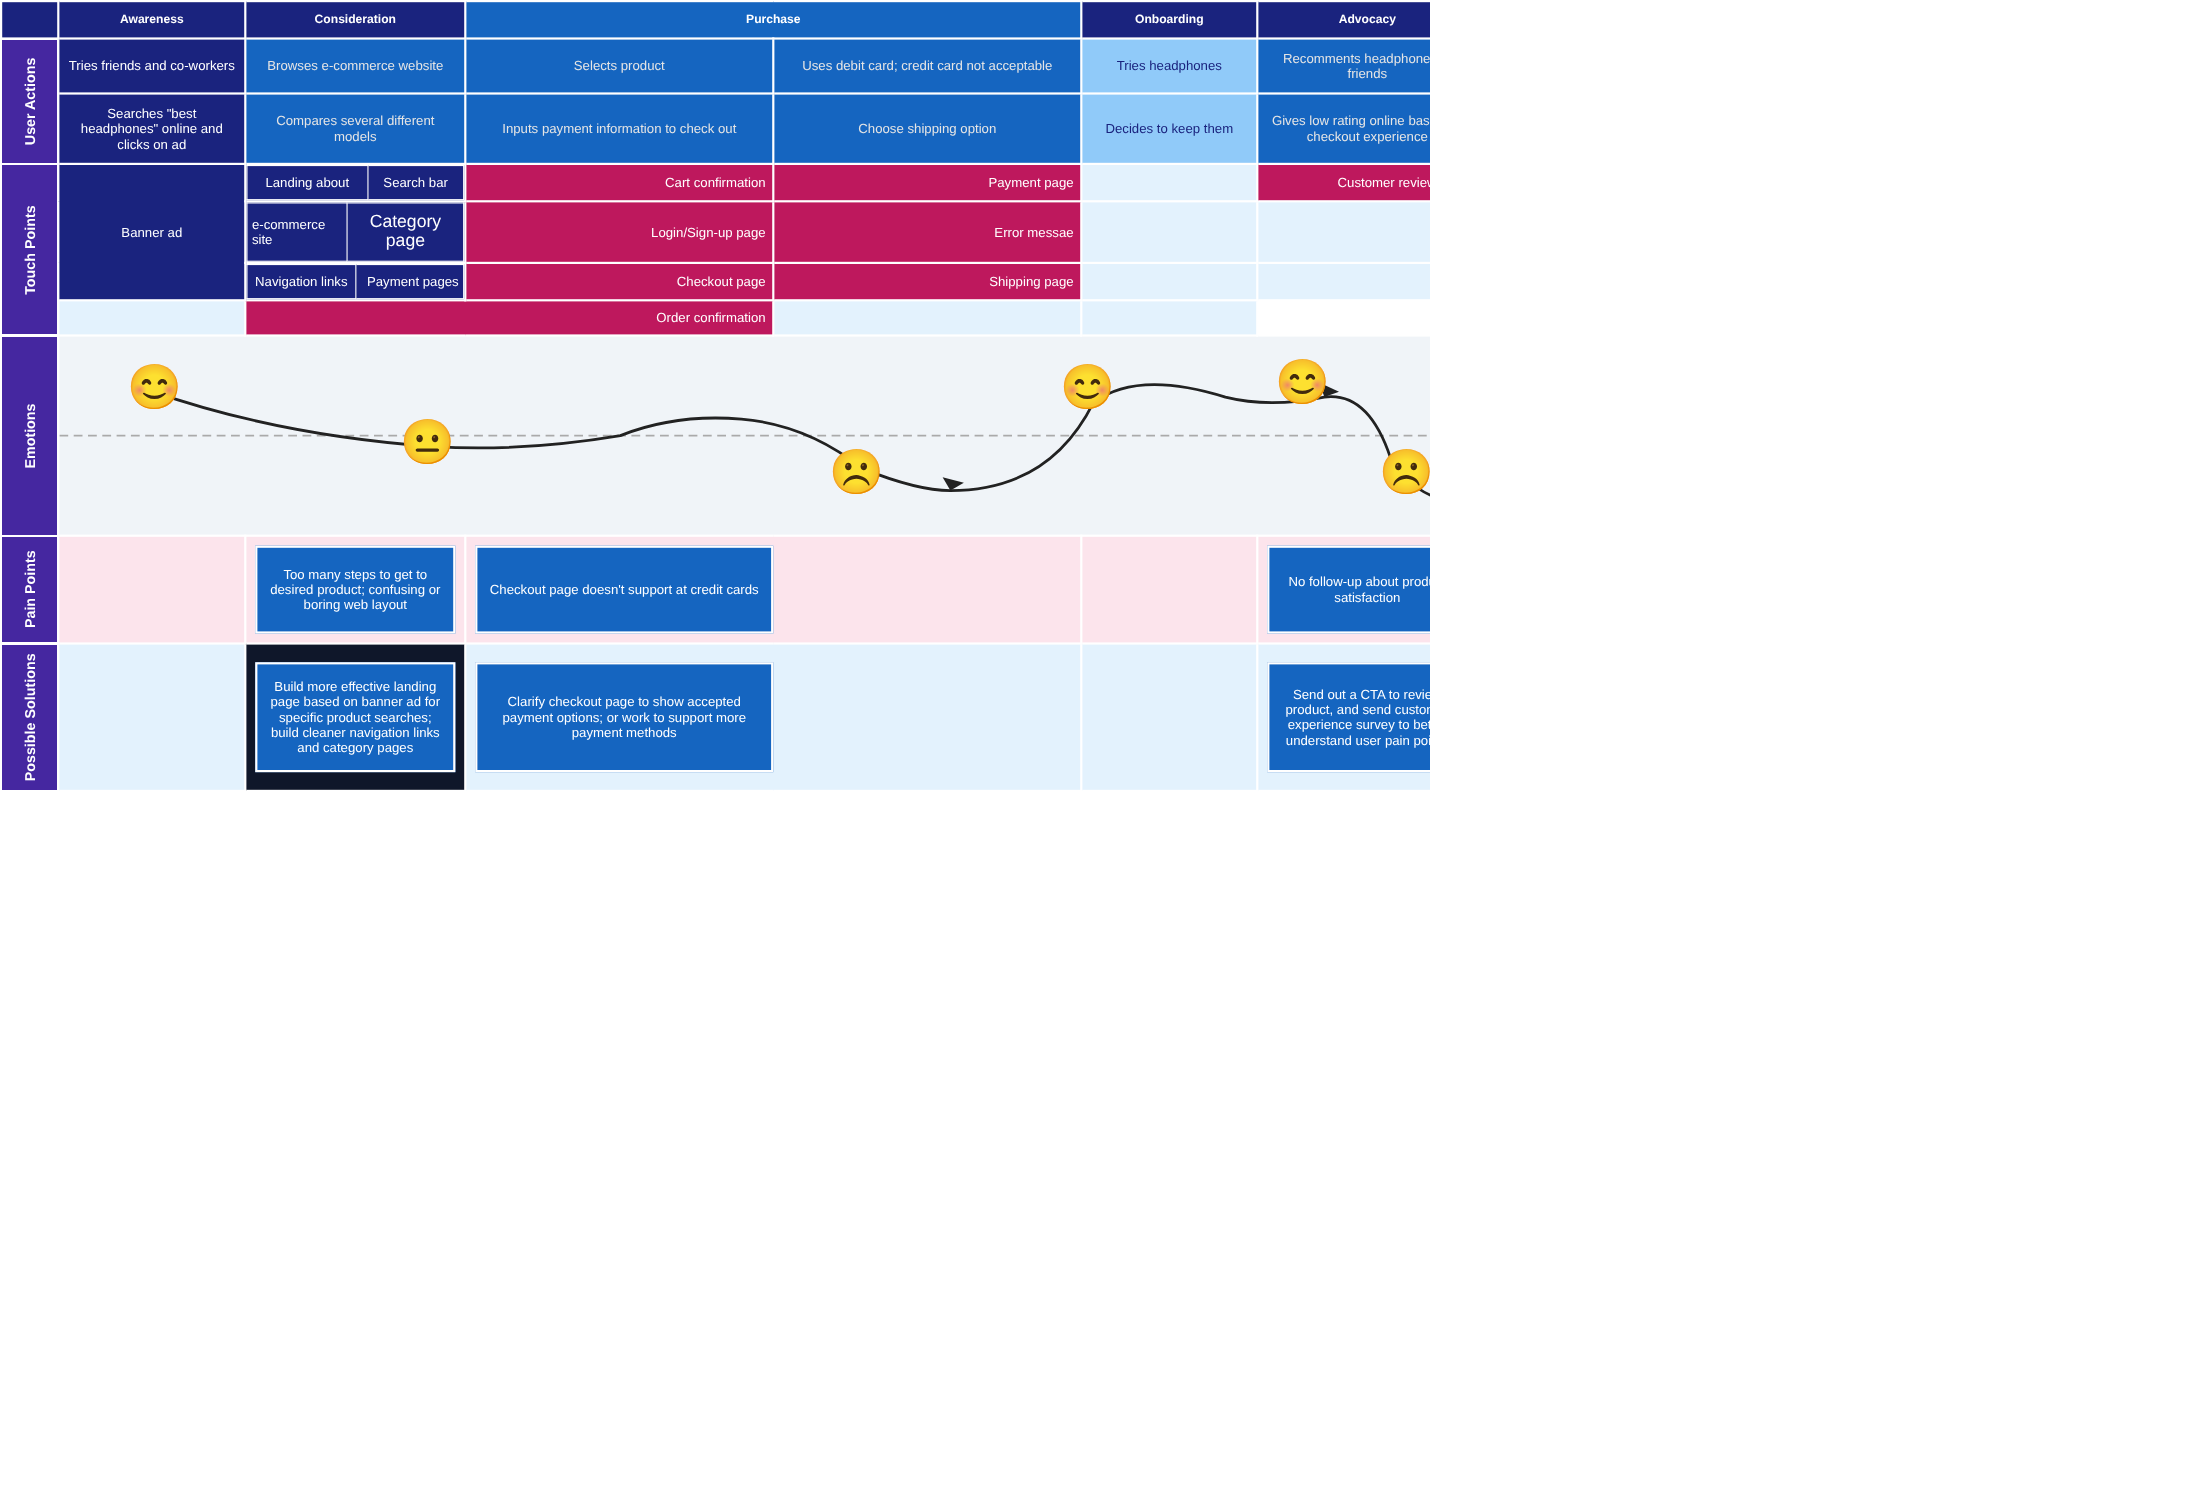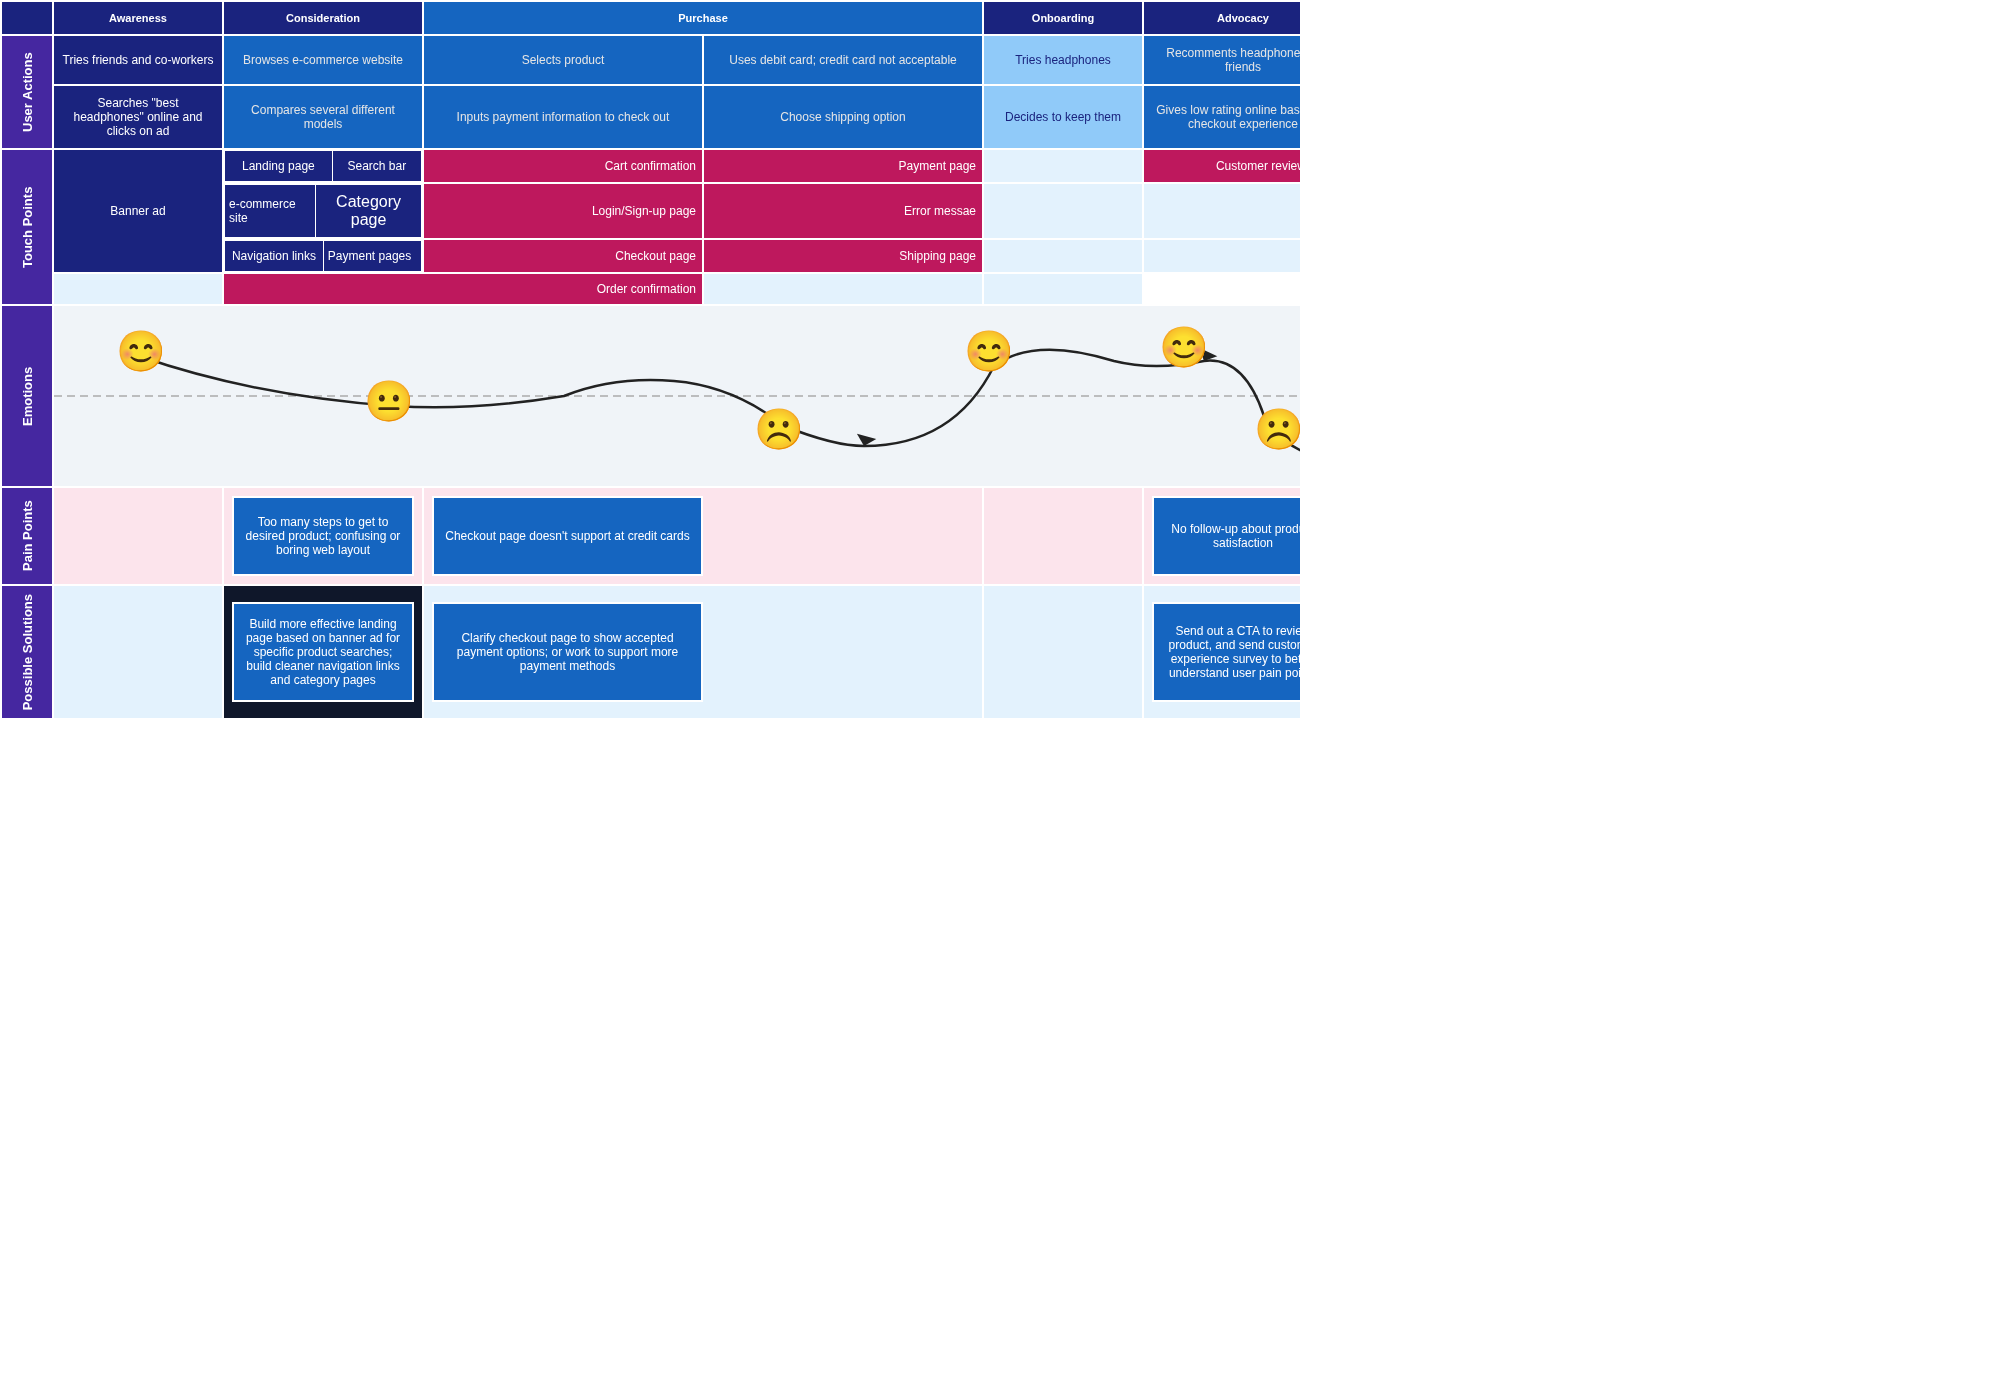--- a/index.html
+++ b/index.html
@@ -162,21 +162,21 @@
   <tr>
     <td class="section-row-label" rowspan="4">
       <span>Touch Points</span>
     </td>
     <td class="tp-cell-dark" rowspan="3">Banner ad</td>
 
     <td class="tp-cell-dark" style="padding:0; border:2px solid #fff;">
       <table style="width:100%; border-collapse:collapse; height:100%;">
         <tbody>
               <tr>
-          <td class="tp-cell-dark" style="border:1px solid #fff; font-size:12px; padding:8px 4px; text-align:center;">Landing page</td>
+          <td class="tp-cell-dark" style="border:1px solid #fff; font-size:12px; padding:8px 4px; text-align:center;">Landing about</td>
           <td class="tp-cell-dark" style="border:1px solid #fff; font-size:12px; padding:8px 4px; text-align:center;">Search bar</td>
         </tr>
       </tbody>
           </table>
     </td>
     <td class="tp-cell">Cart confirmation</td>
     <td class="tp-cell">Payment page</td>
     <td style="background:#e3f2fd; border:2px solid #fff;"></td>
     <td class="tp-cell">Customer review page</td>
   </tr>
@@ -197,21 +197,21 @@
     <td style="background:#e3f2fd; border:2px solid #fff;"></td>
     <td style="background:#e3f2fd; border:2px solid #fff;"></td>
   </tr>
 
   <tr>
     <td class="tp-cell-dark" style="padding:0; border:2px solid #fff;">
       <table style="width:100%; border-collapse:collapse;">
         <tbody>
               <tr>
           <td class="tp-cell-dark" style="border:1px solid #fff; font-size:12px; padding:8px 4px; text-align:center;">Navigation links</td>
-          <td class="tp-cell-dark" style="border:1px solid #fff; font-size:12px; padding:8px 4px; text-align:left;">Payment pages</td>
+          <td class="tp-cell-dark" style="border:1px solid #fff; font-size:12px; padding:8px 4px; text-align:right;">Payment pages</td>
         </tr>
       </tbody>
           </table>
     </td>
     <td class="tp-cell">Checkout page</td>
     <td class="tp-cell">Shipping page</td>
     <td style="background:#e3f2fd; border:2px solid #fff;"></td>
     <td style="background:#e3f2fd; border:2px solid #fff;"></td>
   </tr>
 

